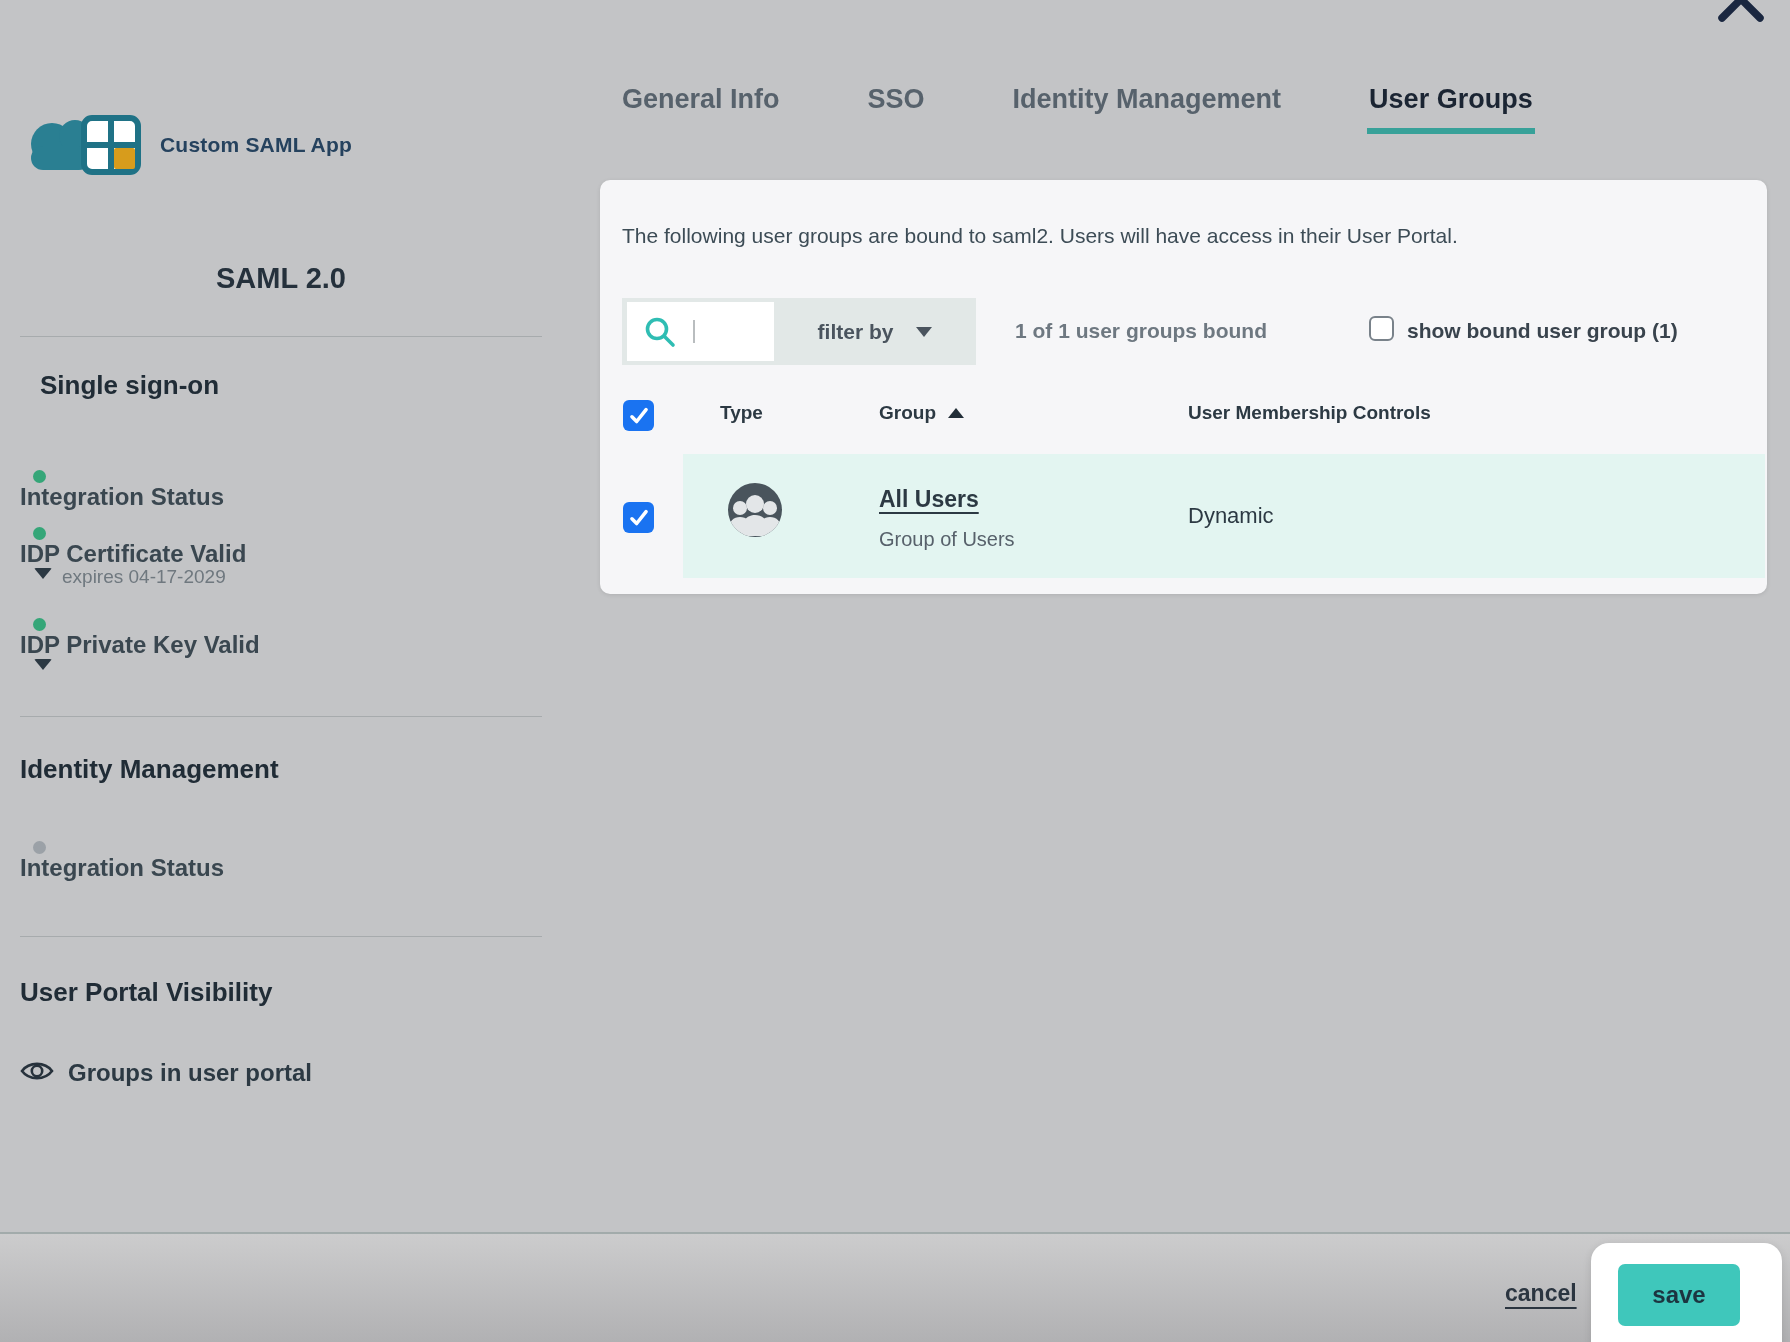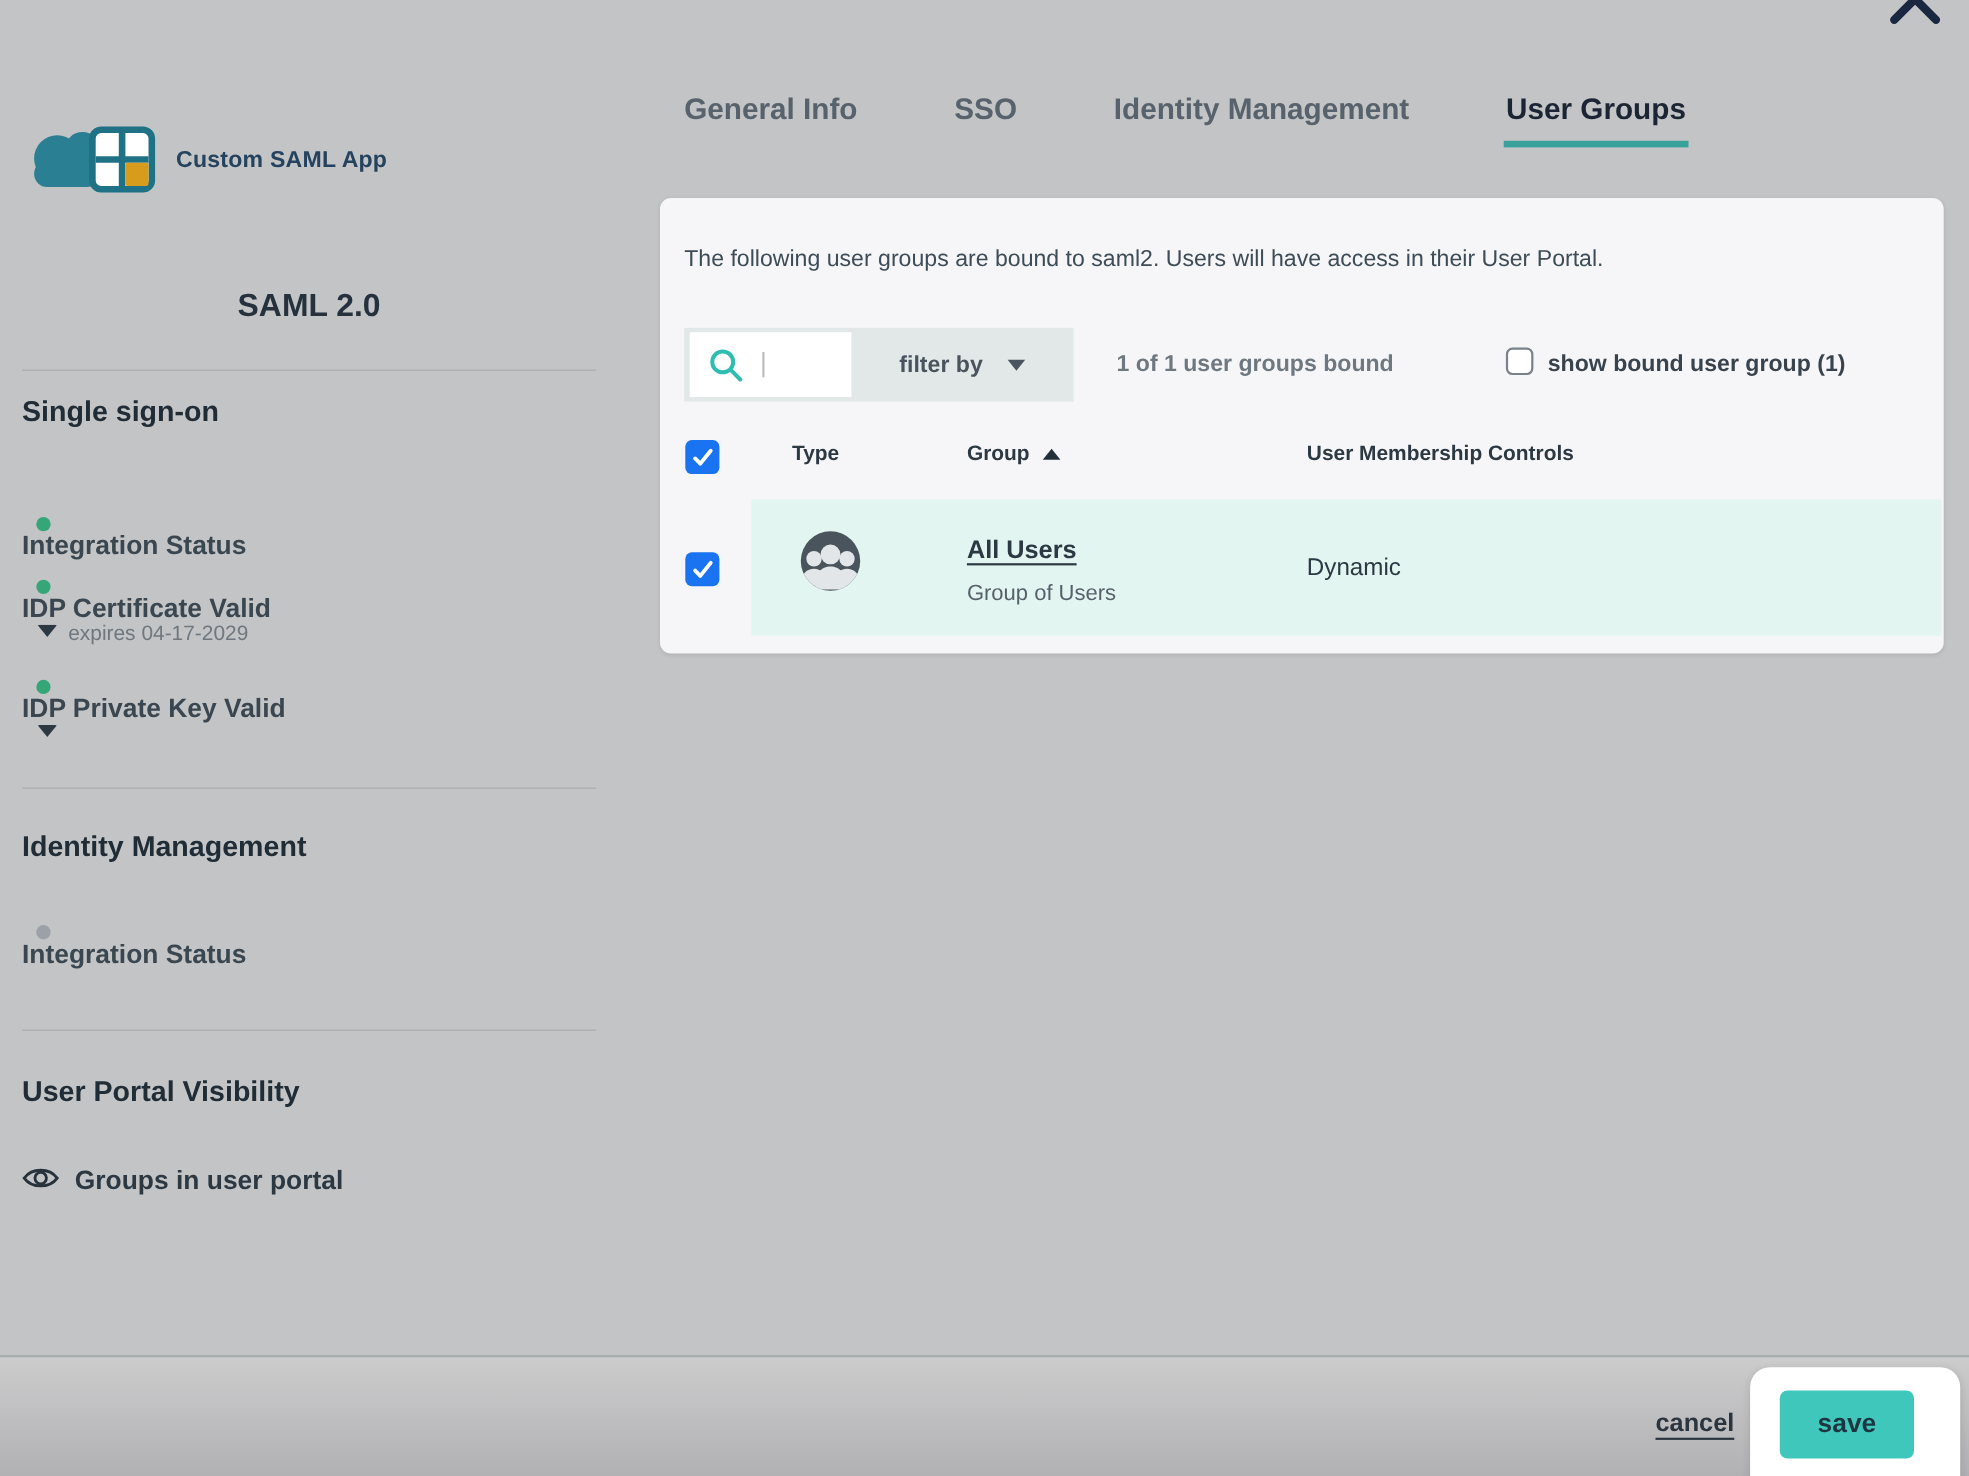--- a/index.html
+++ b/index.html
@@ -94,21 +94,21 @@
         <rect x="94" y="38" width="21" height="21" rx="2" fill="#d79c1c"></rect>
       </svg>
     </span>
     <span class="logo-text">Custom SAML App</span>
   </div>
 
   <div class="protocol-title">SAML 2.0</div>
 
   <div class="divider" style="top:336px;"></div>
 
-  <div class="sec-title" style="top:359px;">Single sign-on</div>
+  <div class="sec-title" style="top:370px;margin-left:20px;">Single sign-on</div>
 
   <div class="side-item" style="top:470px;">
     <span class="dot" style="background:#35a678;"></span>
     <span class="lbl">Integration Status</span>
   </div>
 
   <div class="side-item" style="top:527px;">
     <span class="dot" style="background:#35a678;"></span>
     <span class="lbl">IDP Certificate Valid</span>
     <span class="caret-down"></span>

